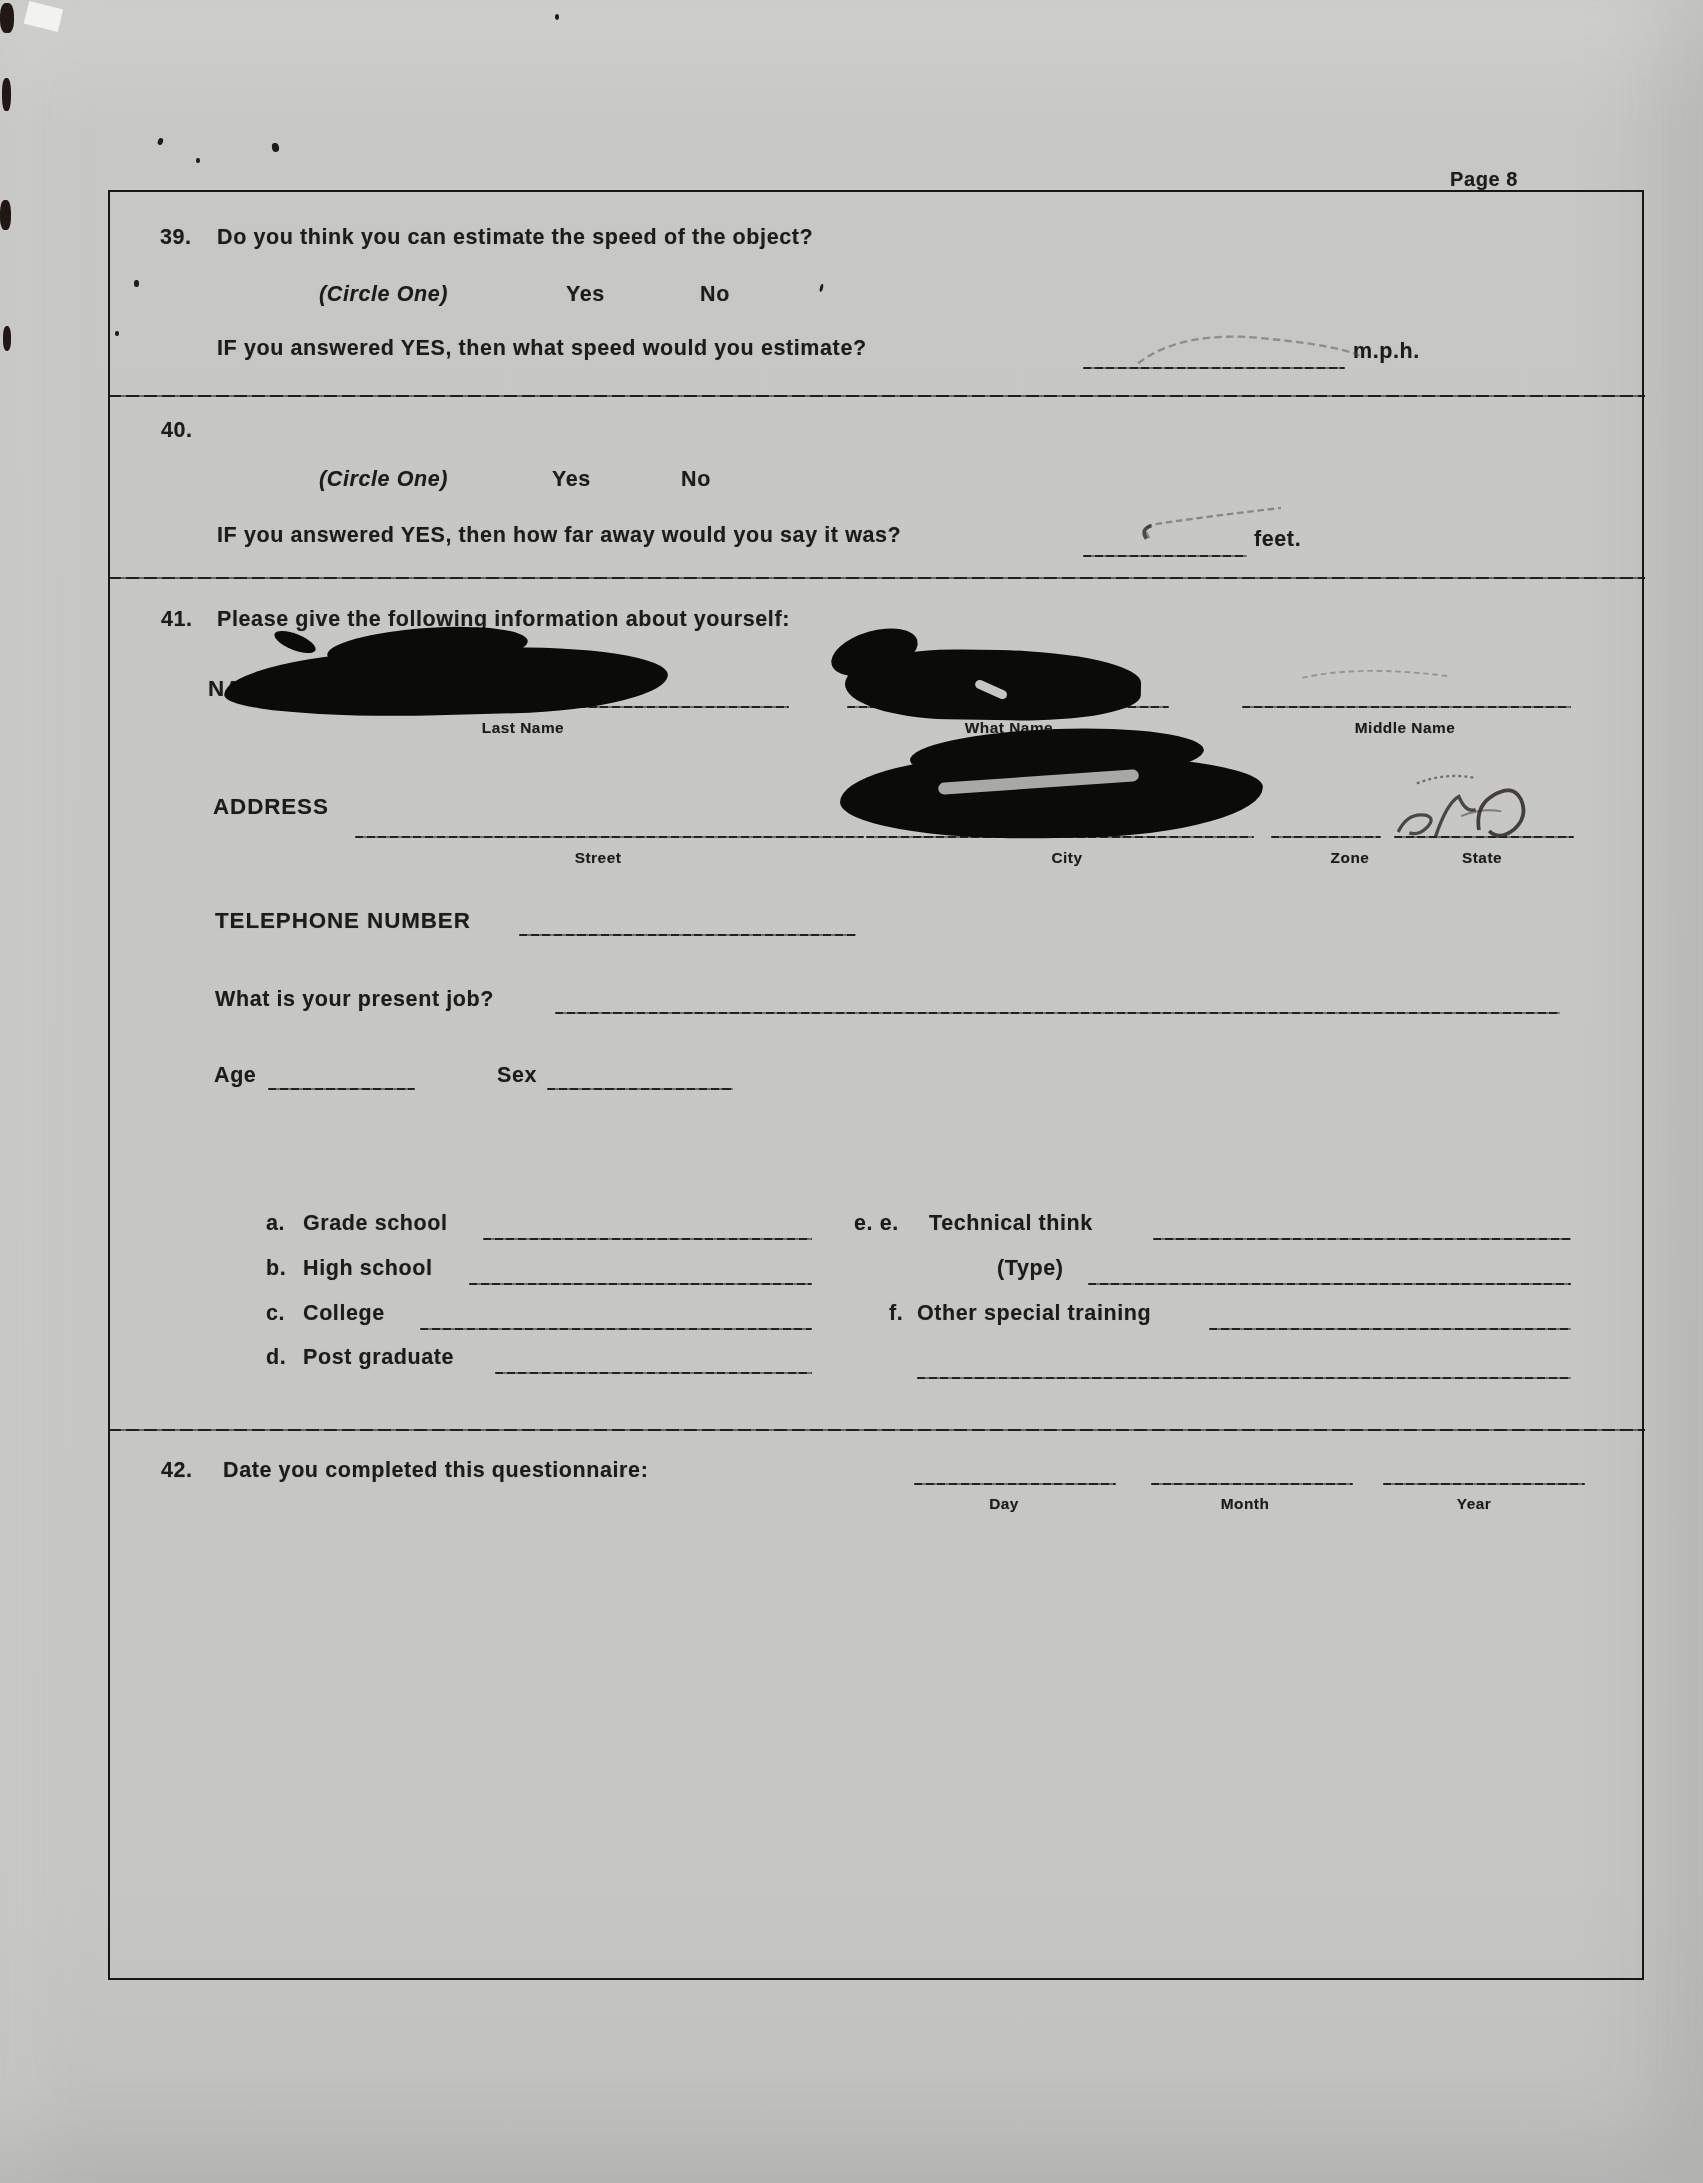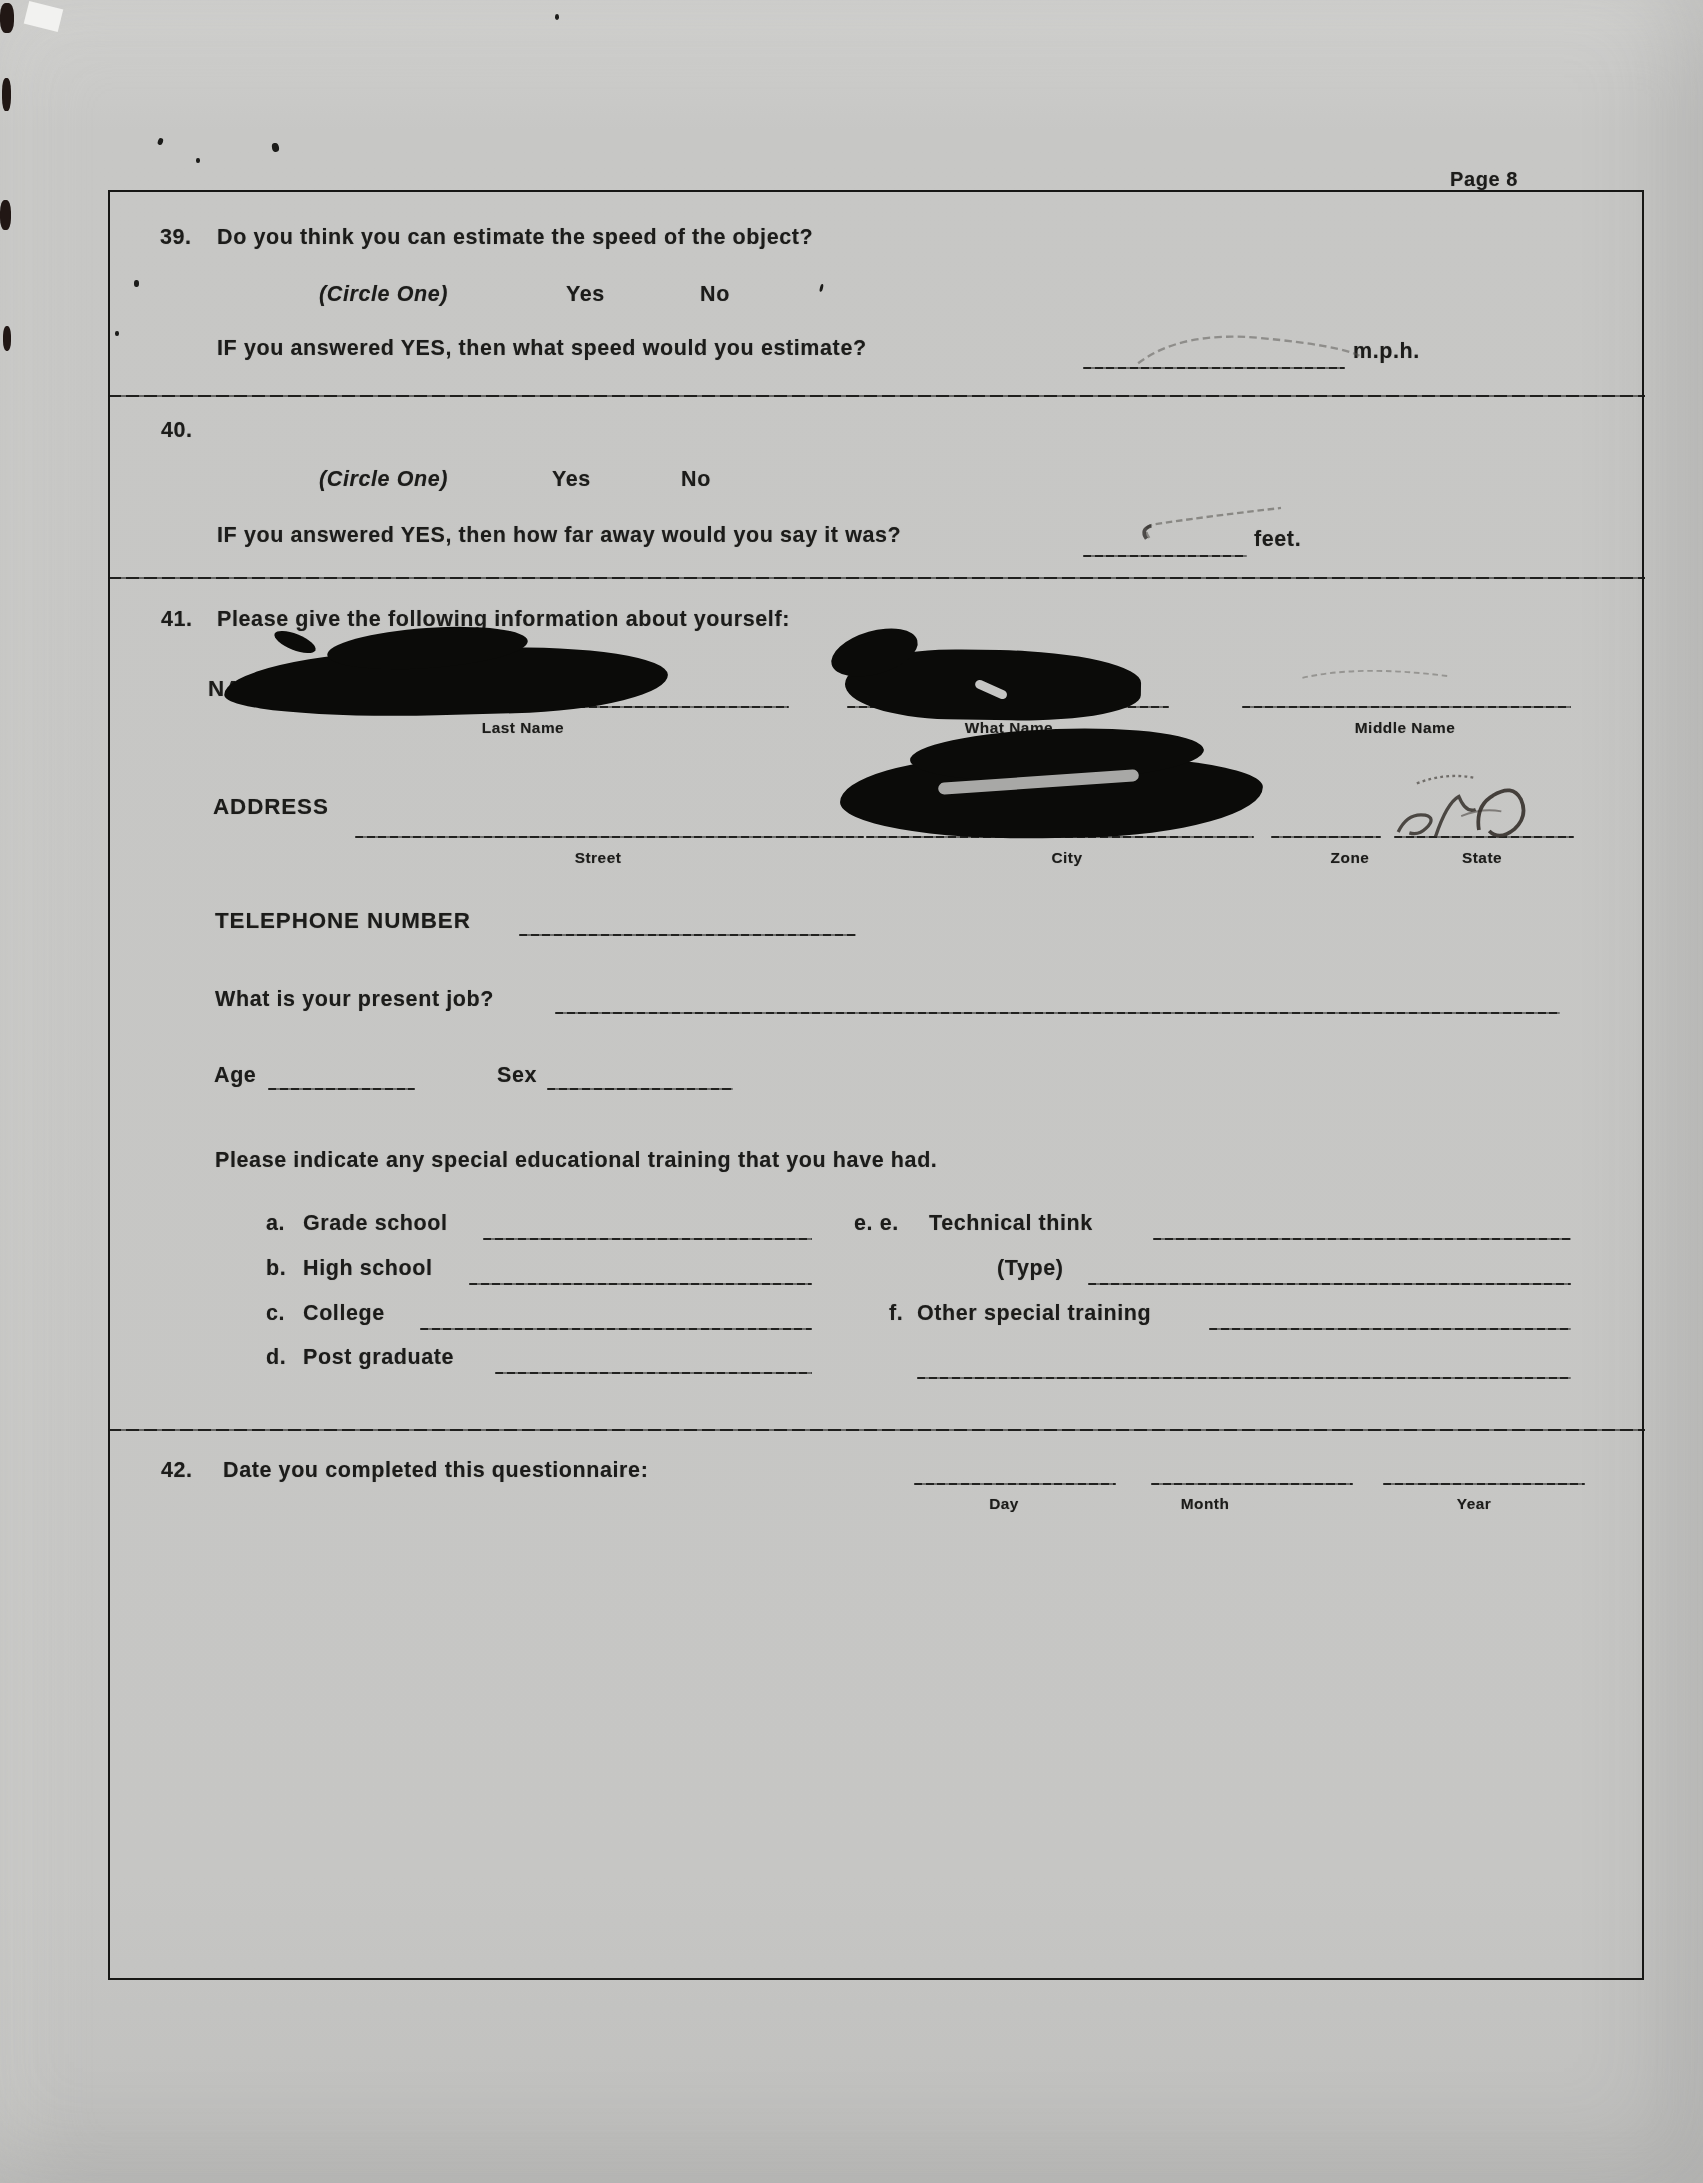--- a/index.html
+++ b/index.html
@@ -110,21 +110,20 @@
   <div class="blank" style="left:519px;top:934px;width:337px;"></div>
 
   <div class="t ink fs46" style="left:215px;top:989px;">What is your present job?</div>
   <div class="blank" style="left:555px;top:1012px;width:1005px;"></div>
 
   <div class="t ink fs46" style="left:214px;top:1065px;">Age</div>
   <div class="blank" style="left:268px;top:1088px;width:147px;"></div>
   <div class="t ink fs46" style="left:497px;top:1065px;">Sex</div>
   <div class="blank" style="left:547px;top:1088px;width:186px;"></div>
 
-  <div class="t ink fs46" style="left:215px;top:1150px;">Please indicate any special educational training that you have had.</div>
 
   <div class="t ink fs46" style="left:266px;top:1213px;">a.</div>
   <div class="t ink fs46" style="left:303px;top:1213px;">Grade school</div>
   <div class="blank" style="left:483px;top:1238px;width:329px;"></div>
 
   <div class="t ink fs46" style="left:266px;top:1258px;">b.</div>
   <div class="t ink fs46" style="left:303px;top:1258px;">High school</div>
   <div class="blank" style="left:469px;top:1283px;width:343px;"></div>
 
   <div class="t ink fs46" style="left:266px;top:1303px;">c.</div>
@@ -146,21 +145,21 @@
   <div class="t ink fs46" style="left:917px;top:1303px;">Other special training</div>
   <div class="blank" style="left:1209px;top:1328px;width:362px;"></div>
   <div class="blank" style="left:917px;top:1377px;width:654px;"></div>
 
   <div class="t ink fs46" style="left:161px;top:1460px;">42.</div>
   <div class="t ink fs46" style="left:223px;top:1460px;">Date you completed this questionnaire:</div>
   <div class="blank" style="left:914px;top:1483px;width:202px;"></div>
   <div class="blank" style="left:1151px;top:1483px;width:202px;"></div>
   <div class="blank" style="left:1383px;top:1483px;width:202px;"></div>
   <div class="t ink fs33 center" style="left:1004px;top:1496px;">Day</div>
-  <div class="t ink fs33 center" style="left:1205px;top:1496px;">Month</div>
+  <div class="t ink fs33 center" style="left:1245px;top:1496px;">Month</div>
   <div class="t ink fs33 center" style="left:1474px;top:1496px;">Year</div>
 
   <svg class="overlay" width="1703" height="2183" viewBox="0 0 3648 4676">
 
     <path d="M2438 778 Q 2530 708 2700 724 T 2912 762" fill="none" stroke="#56544f" stroke-width="5" stroke-dasharray="16 9" opacity="0.5"></path>
 
     <path d="M2462 1152 q -16 -22 6 -28 q 100 -16 276 -36" fill="none" stroke="#56544f" stroke-width="5" stroke-dasharray="14 8" opacity="0.55"></path>
     <path d="M2456 1154 q -14 -20 10 -28" fill="none" stroke="#2e2c29" stroke-width="8" opacity="0.8"></path>
 
     <path d="M2790 1452 q 120 -28 310 -4" fill="none" stroke="#5b5954" stroke-width="4" stroke-dasharray="12 8" opacity="0.45"></path>

